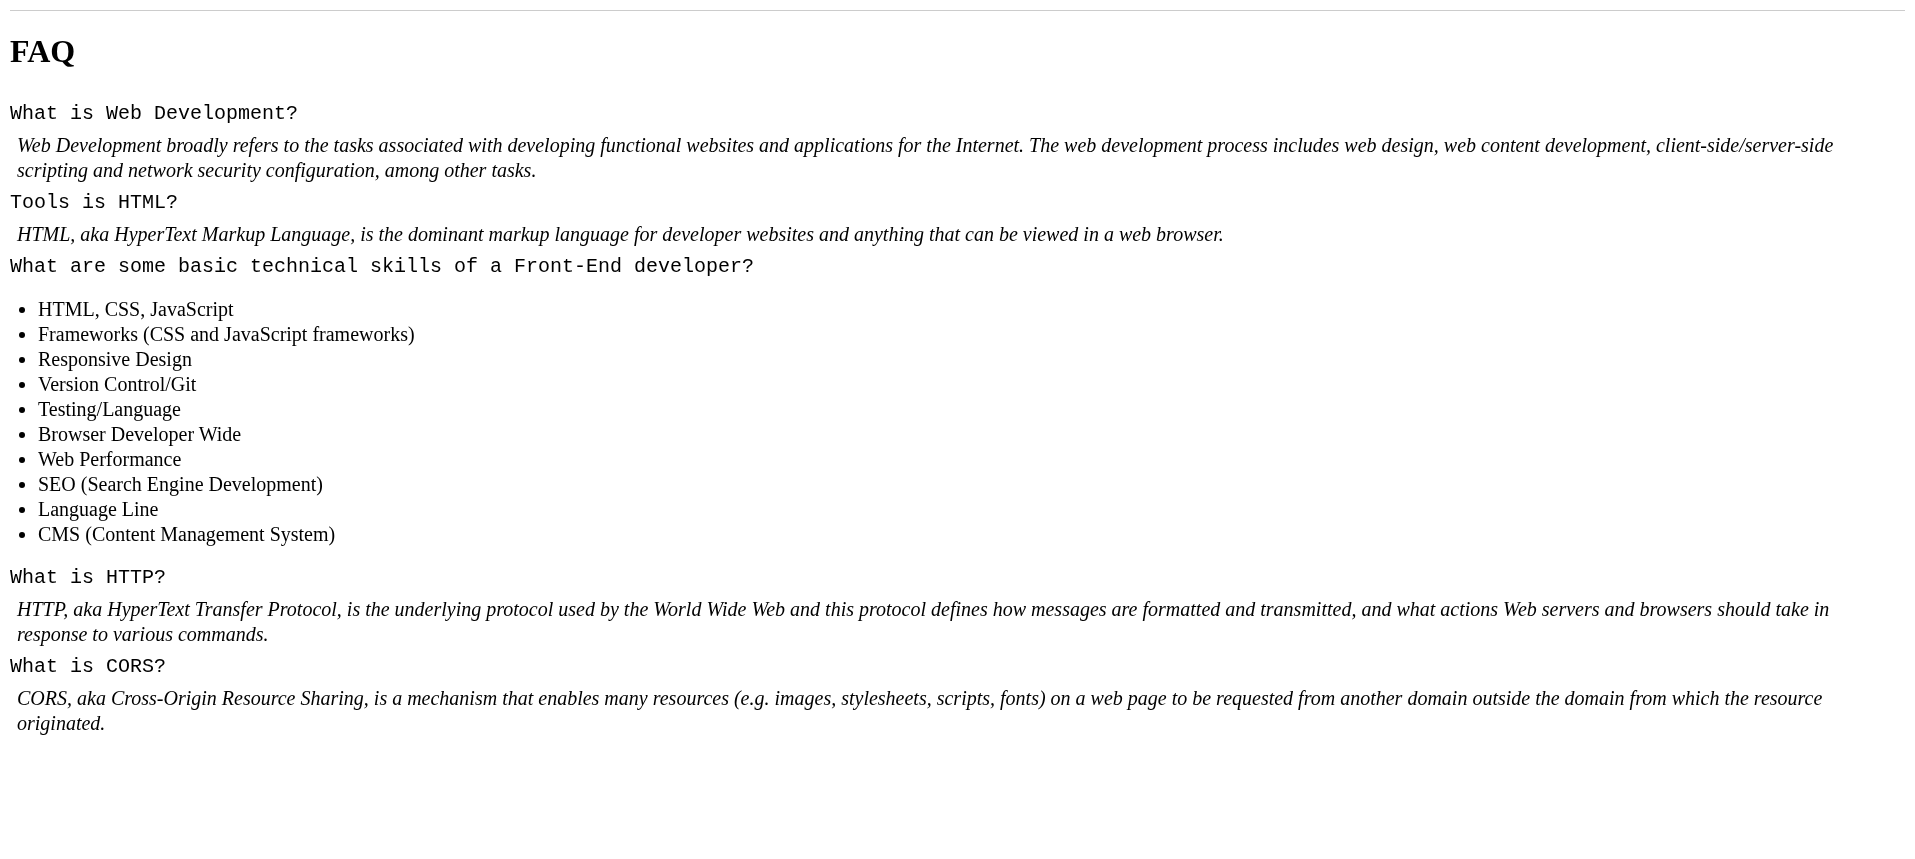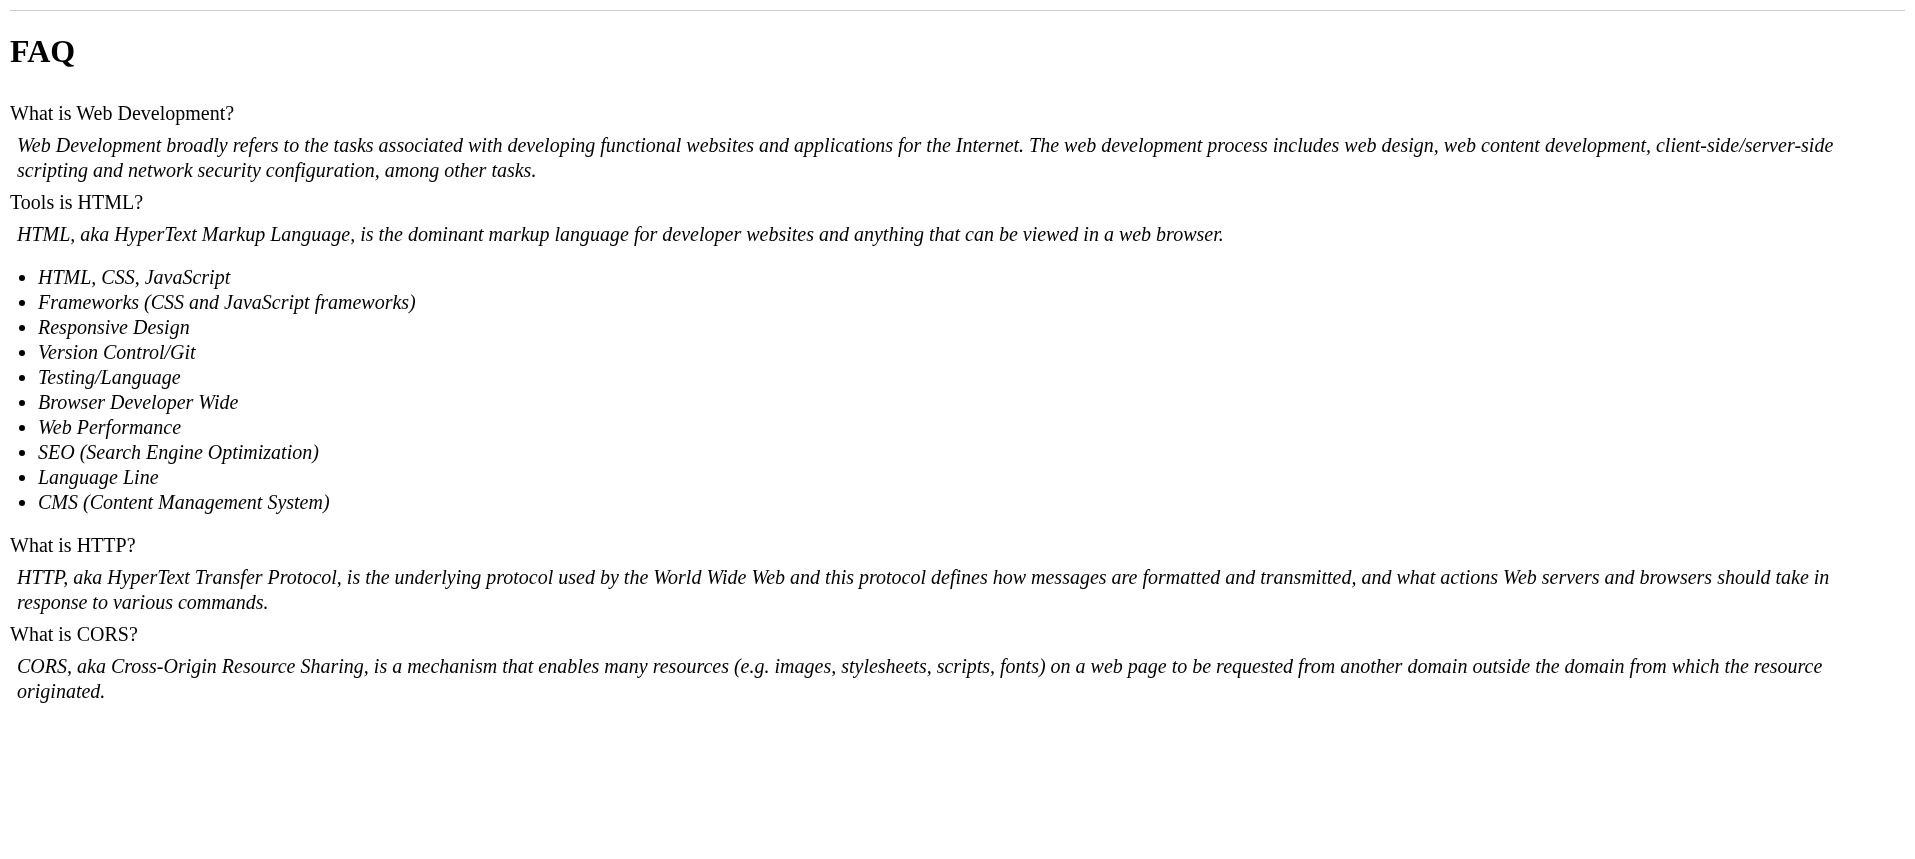--- a/index.html
+++ b/index.html
@@ -16,55 +16,56 @@
       border-top: 1px solid #ccc;
       margin: 0 0 6px 0;
     }
     h1 {
       font-size: 32px;
       font-weight: bold;
       margin: 20px 0 30px 0;
     }
     .q {
       margin: 0;
+      font-family: Liberation Mono, monospace;
     }
     .a {
       margin: 7px;
       font-style: italic;
     }
     ul {
       margin: 18px 0 18px 0;
       padding-left: 28px;
-      font-style: italic;
     }
     li {
       margin: 0;
     }
   </style>
 </head>
 <body>
 
 <hr class="top">
 
 <h1>FAQ</h1>
 
 <div id="faq-container">
     <div class="q">What is Web Development?</div>
     <div class="a">Web Development broadly refers to the tasks associated with developing functional websites and applications for the Internet. The web development process includes web design, web content development, client-side/server-side scripting and network security configuration, among other tasks.</div>
     <div class="q">Tools is HTML?</div>
     <div class="a">HTML, aka HyperText Markup Language, is the dominant markup language for developer websites and anything that can be viewed in a web browser.</div>
+    <div class="q">What are some basic technical skills of a Front-End developer?</div>
     <ul>
       <li>HTML, CSS, JavaScript</li>
       <li>Frameworks (CSS and JavaScript frameworks)</li>
       <li>Responsive Design</li>
       <li>Version Control/Git</li>
       <li>Testing/Language</li>
       <li>Browser Developer Wide</li>
       <li>Web Performance</li>
-      <li>SEO (Search Engine Optimization)</li>
+      <li>SEO (Search Engine Development)</li>
       <li>Language Line</li>
       <li>CMS (Content Management System)</li>
     </ul>
     <div class="q">What is HTTP?</div>
     <div class="a">HTTP, aka HyperText Transfer Protocol, is the underlying protocol used by the World Wide Web and this protocol defines how messages are formatted and transmitted, and what actions Web servers and browsers should take in response to various commands.</div>
     <div class="q">What is CORS?</div>
     <div class="a">CORS, aka Cross-Origin Resource Sharing, is a mechanism that enables many resources (e.g. images, stylesheets, scripts, fonts) on a web page to be requested from another domain outside the domain from which the resource originated.</div>
   </div>
 
 </body></html>

